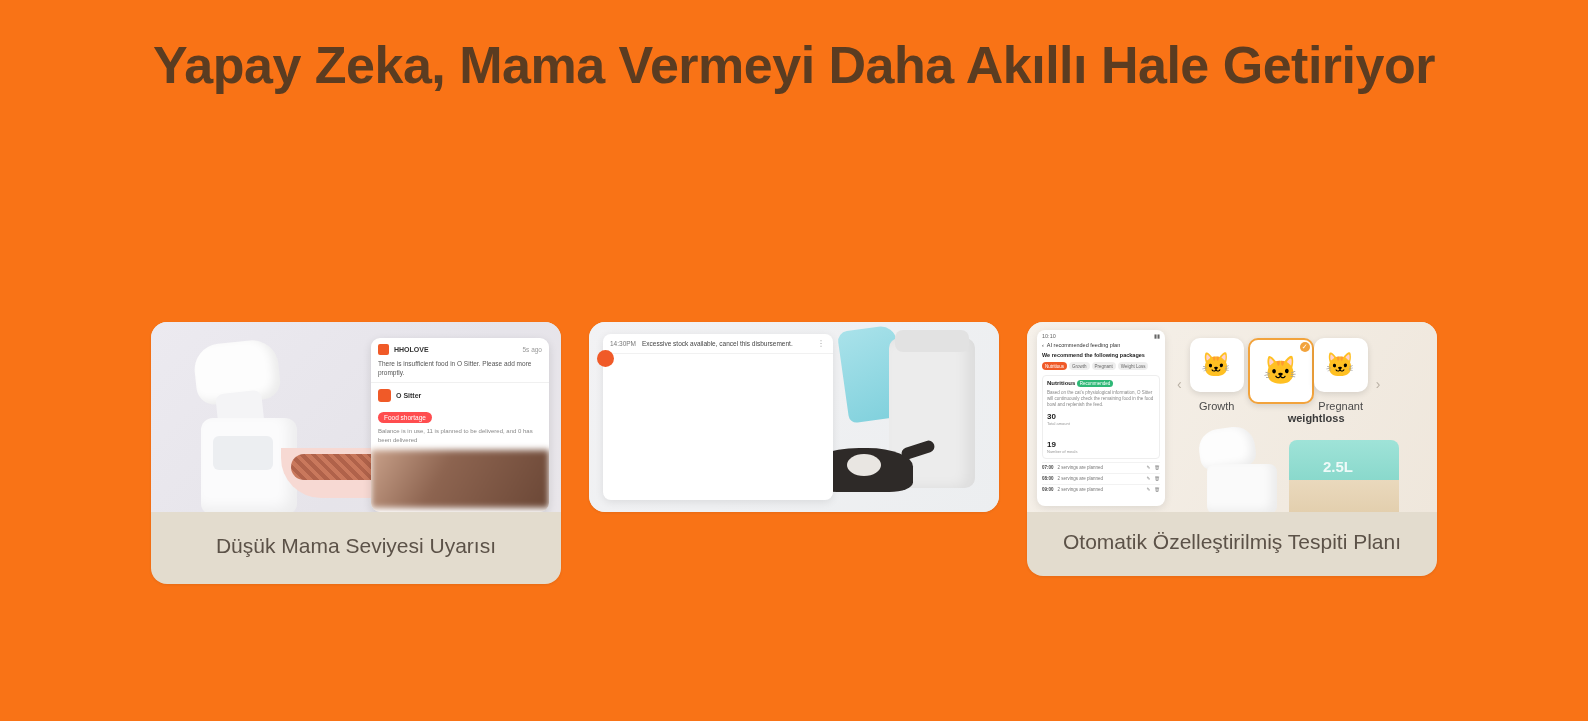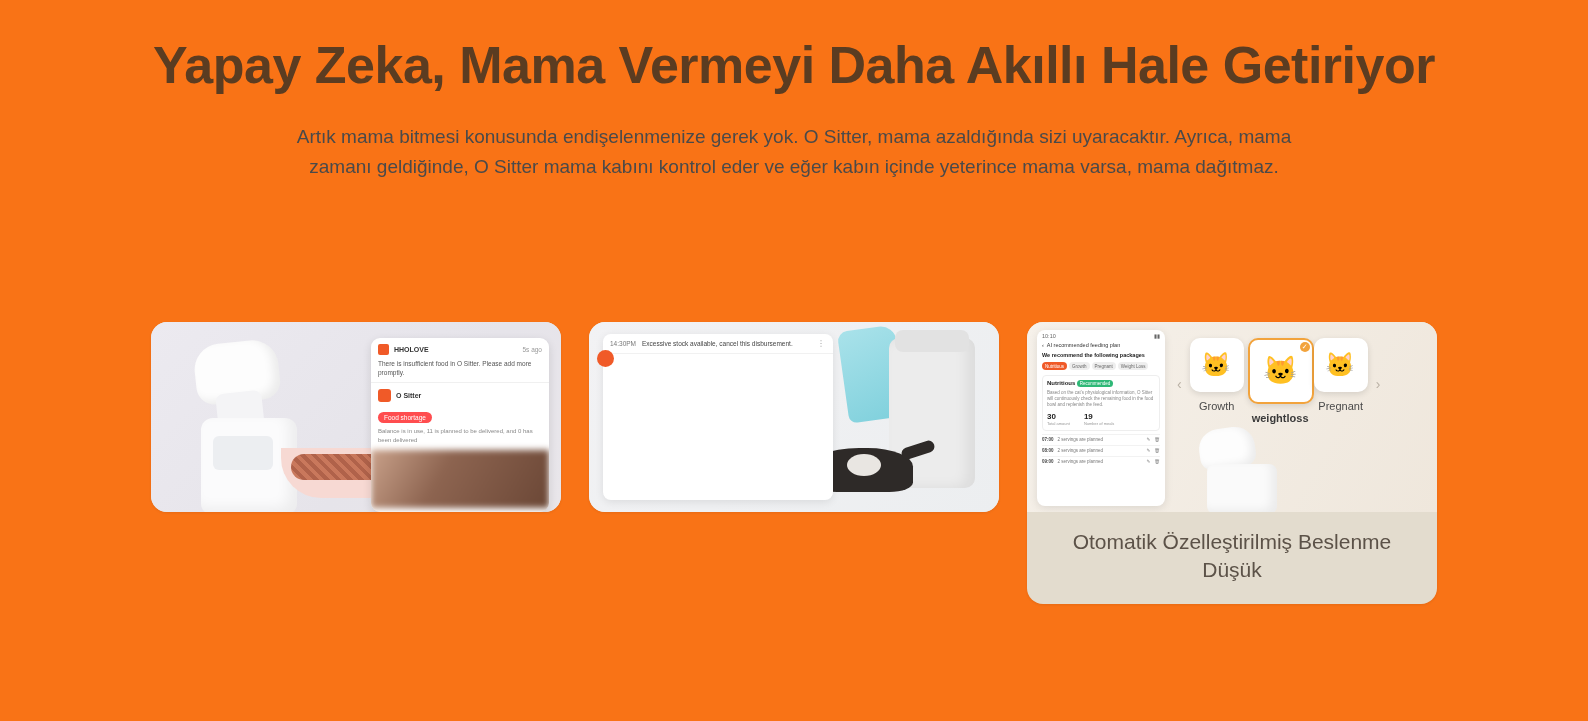--- a/index.html
+++ b/index.html
@@ -466,20 +466,21 @@
   .c3-para {
     margin-top: 3px;
     font-size: 4.5px;
     line-height: 6px;
     color: #888;
   }
   .c3-stats {
     display: flex;
     gap: 14px;
     margin-top: 4px;
+    flex-direction: column;
   }
   .c3-stat-num {
     font-size: 8px;
     font-weight: 700;
     color: #222;
   }
   .c3-stat-lbl {
     font-size: 4px;
     color: #999;
   }
@@ -550,21 +551,21 @@
     color: #fff;
     font-size: 7px;
     line-height: 10px;
     text-align: center;
   }
   .plan-label {
     margin-top: 8px;
     font-size: 11px;
     color: #4a4a4a;
   }
-  .plan.sel .plan-label { font-weight: 700; color: #3b3b3b; }
+  .plan.sel .plan-label { font-weight: 700; color: #3b3b3b; margin-left: 36px; }
 
   .c3-feeder {
     position: absolute;
     left: 168px;
     top: 106px;
     width: 96px;
     height: 84px;
   }
   .c3-feeder-head {
     position: absolute;
@@ -606,21 +607,20 @@
   }
 </style>
 </head>
 <body>
 
 <div class="page">
 
   <h1 class="headline">Yapay Zeka, Mama Vermeyi Daha Akıllı Hale Getiriyor</h1>
 
   <div class="intro">
-    <p>Artık mama bitmesi konusunda endişelenmenize gerek yok. O Sitter, mama azaldığında sizi uyaracaktır. Ayrıca, mama zamanı geldiğinde, O Sitter mama kabını kontrol eder ve eğer kabın içinde yeterince mama varsa, mama dağıtmaz.</p>
   </div>
 
   <div class="cards">
 
     <div class="card c1">
       <div class="card-media">
 
         <div class="feeder">
           <div class="feeder-head"></div>
           <div class="feeder-neck"></div>
@@ -643,20 +643,21 @@
           </div>
           <div class="app-row">
             <span class="app-ico"></span>
             <span class="app-name">O Sitter</span>
           </div>
           <span class="badge-red">Food shortage</span>
           <div class="sub-text">Balance is in use, 11 is planned to be delivered, and 0 has been delivered</div>
           <div class="blur-img"></div>
         </div>
       </div>
+      <div class="card-caption">Düşük Mama Seviyesi Uyarısı</div>
     </div>
 
     <div class="card c2">
       <div class="card-media">
         <div class="wood"></div>
         <div class="cabinet">
           <div class="cab-inner">
             <div class="kibble"></div>
           </div>
         </div>
@@ -766,19 +767,22 @@
           </div>
 
           <span class="arrow">›</span>
         </div>
 
         <div class="c3-feeder">
           <div class="c3-feeder-head"></div>
           <div class="c3-feeder-body"></div>
         </div>
 
+        <div class="litter">
+          <span class="litter-cap">2.5L</span>
+        </div>
 
       </div>
-      <div class="card-caption">Otomatik Özelleştirilmiş Beslenme Düşük</div>
+      <div class="card-caption">Otomatik Özelleştirilmiş Tespiti Planı</div>
     </div>
 
   </div>
 </div>
 
 </body></html>

